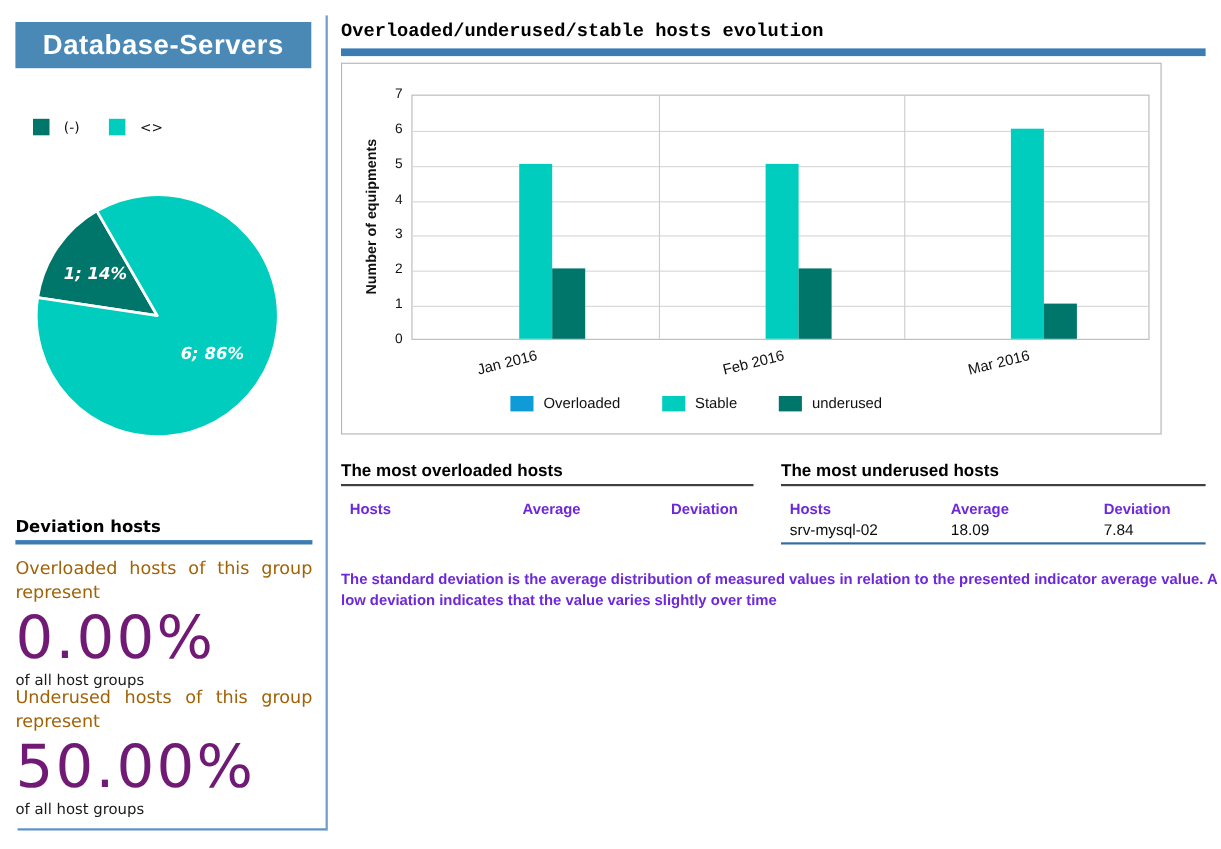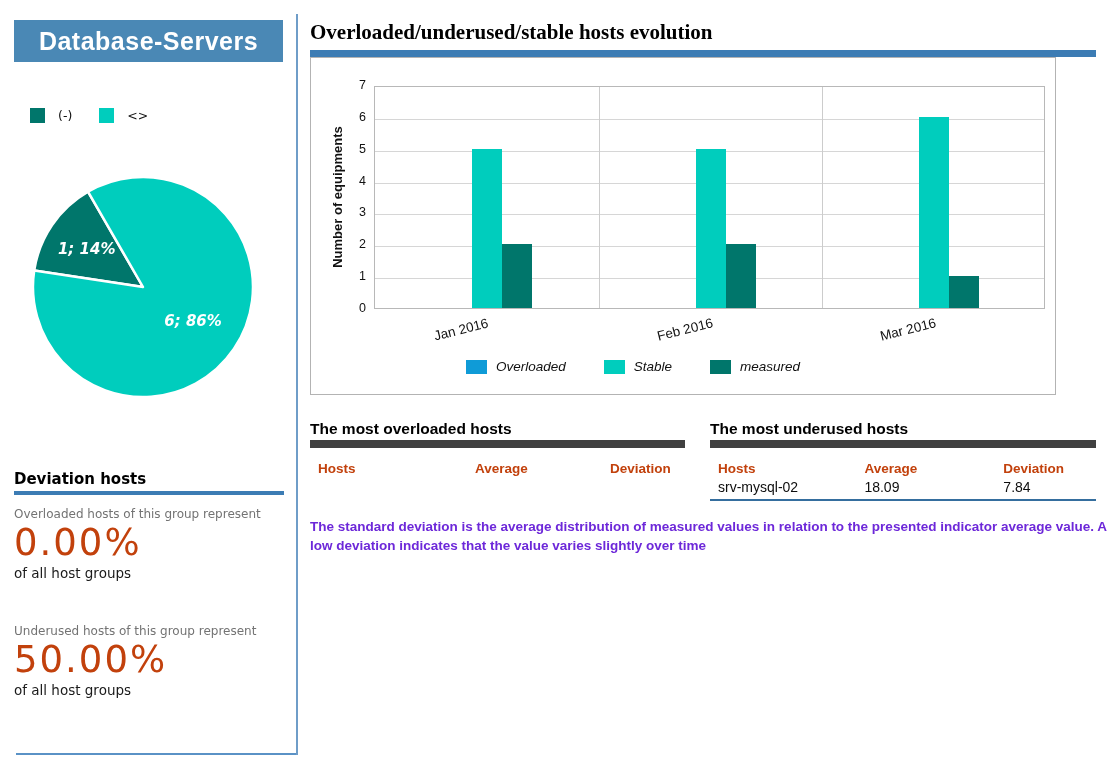--- a/index.html
+++ b/index.html
@@ -10,53 +10,53 @@
   .title-box { position:absolute; left:14px; top:20px; width:269px; height:42px;
     background:#4a88b5; color:#fff; font-family:"Liberation Sans", sans-serif;
     font-size:25px; font-weight:700; text-align:center; line-height:42px; letter-spacing:.5px; }
   .lsec { position:absolute; left:14px; width:270px; }
   .lhead { font-size:15px; font-weight:700; color:#000; padding-bottom:3px;
     border-bottom:4px solid #3c7cb4; }
   .pie-legend { position:absolute; left:30px; top:108px; display:flex; align-items:center; gap:13px; }
   .pie-legend .chip { width:15px; height:15px; display:inline-block; }
   .pie-legend .lbl { font-size:12.5px; color:#111; margin-right:14px; }
   .pie-wrap { position:absolute; left:28px; top:172px; width:230px; height:230px;font-style:italic; }
-  .desc { margin-top:11px; font-size:12px; color:#737373; text-align:justify; line-height:1.35; }
-  .pct { margin-top:1px; font-size:37px; color:#c2410c; letter-spacing:2px; line-height:1.1; }
+  .desc { margin-top:11px; font-size:16px; color:#a16207; text-align:justify; line-height:1.35; }
+  .pct { margin-top:1px; font-size:54px; color:#701a75; letter-spacing:2px; line-height:1.1; }
   .suffix { font-size:13.5px; color:#1a1a1a; margin-top:1px; }
   .bottom-line { position:absolute; left:16px; top:753px; width:281px; height:2px; background:#5a92c6; }
   .divider { position:absolute; left:296px; top:14px; width:2px; height:741px; background:#6f9dc8; }
 
   
   .rhead { position:absolute; left:310px; top:20px; width:786px; }
-  .rhead h1 { font-family:Liberation Serif, serif; font-size:21px; font-weight:700; color:#000; }
+  .rhead h1 { font-family:Liberation Mono, monospace; font-size:17px; font-weight:700; color:#000; }
   .title-bar { margin-top:5px; width:786px; height:7px; background:#3c7cb4; }
 
   .chart-box { position:absolute; left:310px; top:57px; width:746px; height:338px;
     border:1px solid #b3b3b3; background:#fff; font-family:"Liberation Sans", sans-serif; }
   .ylabel { position:absolute; left:26px; top:139px; transform:translate(-50%,-50%) rotate(-90deg);
     white-space:nowrap; font-size:13px; font-weight:700; color:#111; }
   .ytick { position:absolute; width:36px; text-align:right; font-size:12.5px; color:#111; }
   .plot { position:absolute; left:63px; top:28px; width:671px; height:223px;
     border:1px solid #b8b8b8; background:#fff; }
   .grid-h { position:absolute; left:0; width:100%; height:1px; background:#d6d6d6; }
   .grid-v { position:absolute; top:0; width:1px; height:100%; background:#cccccc; }
   .bar { position:absolute; bottom:0; }
   .xlabel { position:absolute; width:100px; text-align:center; font-size:13.5px; color:#111;
     transform:rotate(-14deg); }
   .bar-legend { position:absolute; left:0; top:301px; width:100%; display:flex;
     justify-content:center; gap:38px; transform:translateX(-50px); }
-  .bar-legend .item { display:flex; align-items:center; gap:9px;font-style:italic; }
+  .bar-legend .item { display:flex; align-items:center; gap:9px; }
   .bar-legend .chip { width:21px; height:14px; display:inline-block; }
   .bar-legend .lab { font-size:13.5px; color:#111; }
 
   .htable { position:absolute; top:420px; font-family:"Liberation Sans", sans-serif; }
   .htable .ttitle { font-size:15.5px; font-weight:700; color:#000; padding-bottom:2px;
-    border-bottom:8px solid #404040; }
-  .hrow { display:grid; margin-top:13px; font-size:13.5px; font-weight:700; color:#c2410c; }
+    border-bottom:2px solid #404040; }
+  .hrow { display:grid; margin-top:13px; font-size:13.5px; font-weight:700; color:#6d28d9; }
   .drow { display:grid; margin-top:3px; font-size:14px; color:#0d0d0d;
     padding-bottom:4px; border-bottom:2px solid #356e9e; }
   .t-over { left:310px; width:375px; }
   .t-over .hrow { grid-template-columns:44% 36% 20%; }
   .t-under { left:710px; width:386px; }
   .t-under .hrow, .t-under .drow { grid-template-columns:40% 36% 24%; }
   .c0 { text-align:left; padding-left:8px; }
   .c1, .c2 { text-align:left; }
   .note { position:absolute; left:310px; top:518px; width:800px; font-family:"Liberation Sans", sans-serif;
     font-size:13.5px; font-weight:600; color:#6d28d9; line-height:1.4; }
@@ -145,21 +145,21 @@
         <div class="item">
           <span class="chip" style="background: rgb(15, 155, 215);"></span>
           <span class="lab">Overloaded</span>
         </div>
         <div class="item">
           <span class="chip" style="background: rgb(0, 205, 189);"></span>
           <span class="lab">Stable</span>
         </div>
         <div class="item">
           <span class="chip" style="background: rgb(0, 118, 107);"></span>
-          <span class="lab">measured</span>
+          <span class="lab">underused</span>
         </div>
       </div>
   </div>
 
   <div class="htable t-over">
     <div class="ttitle">The most overloaded hosts</div>
     <div class="hrow">
       <span class="c0">Hosts</span>
       <span class="c1">Average</span>
       <span class="c2">Deviation</span>

